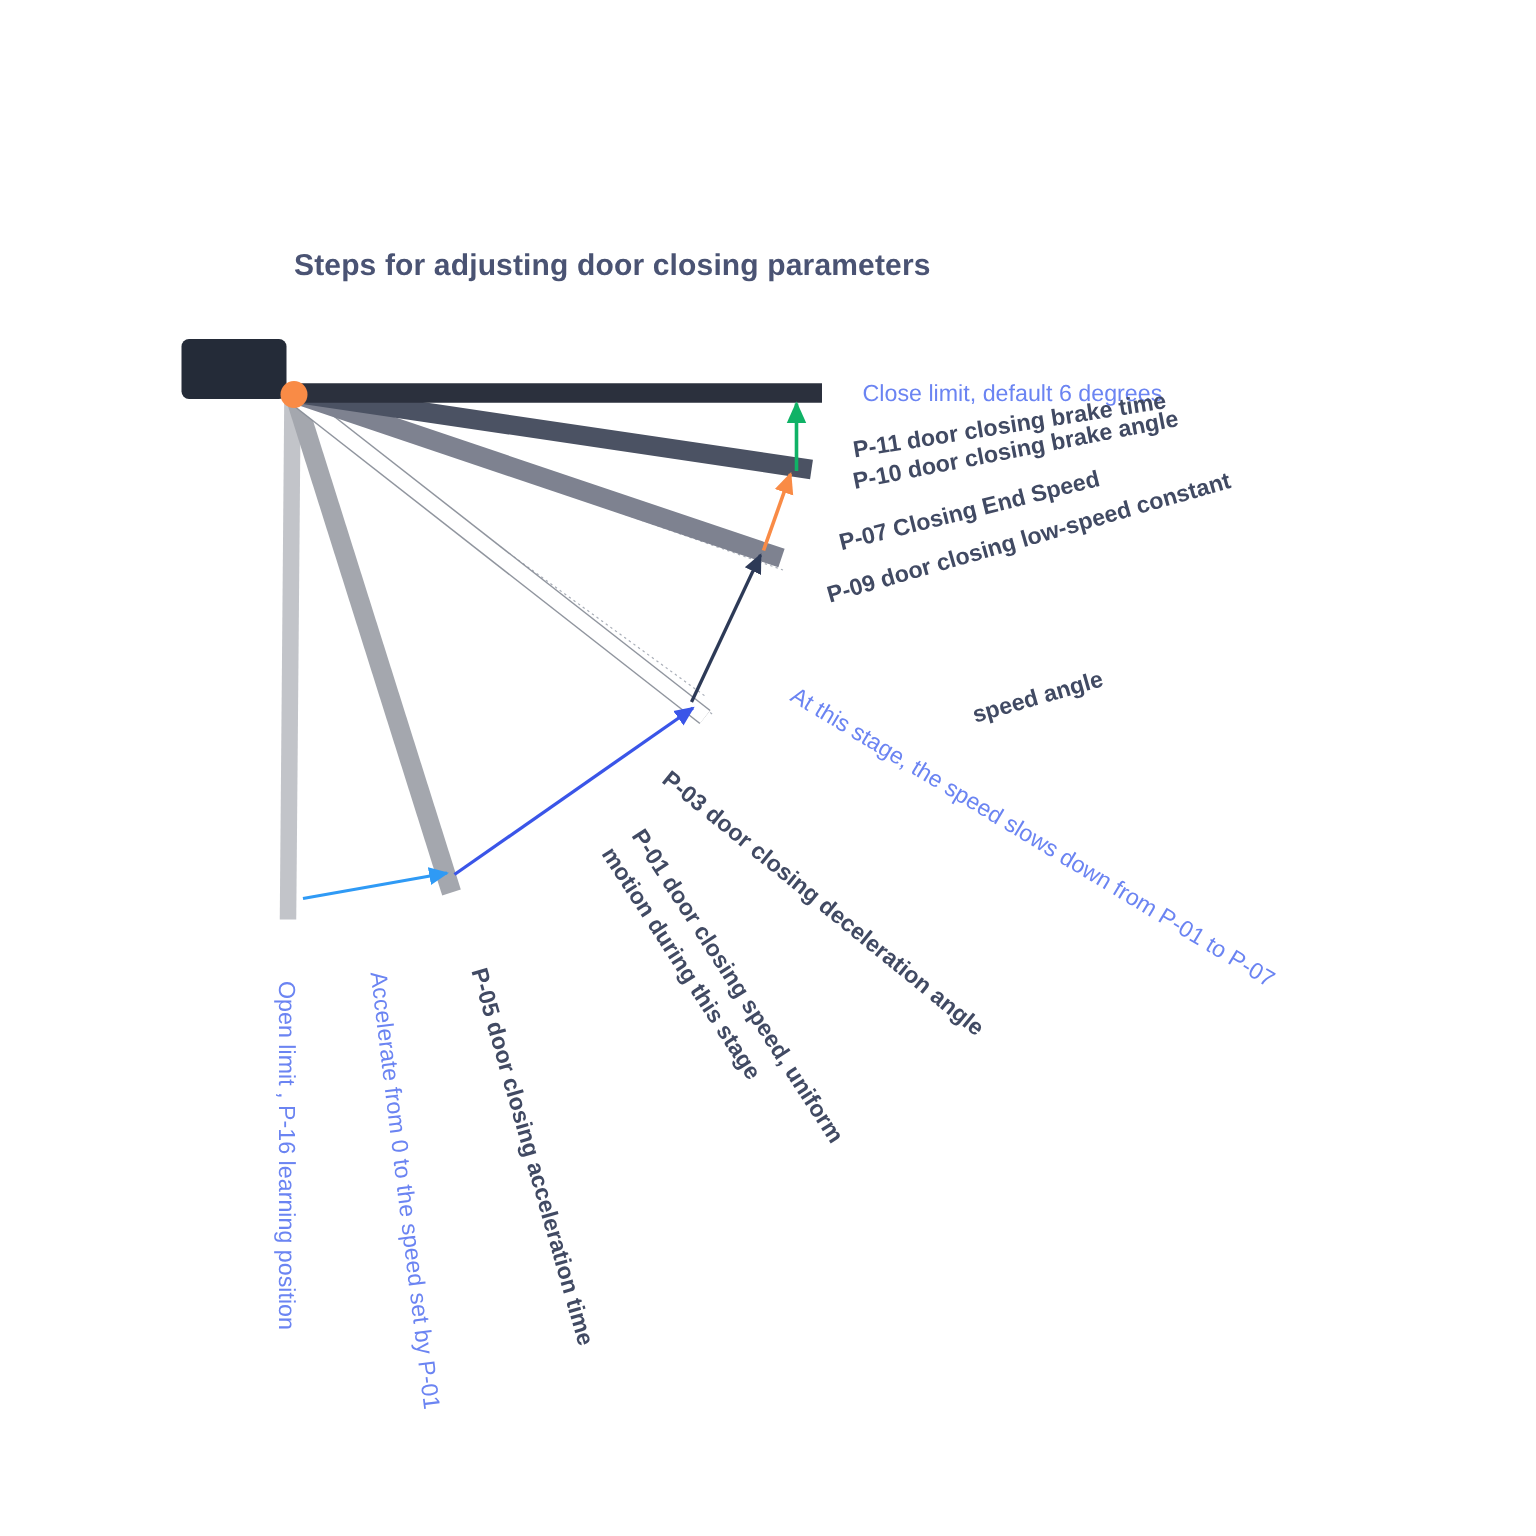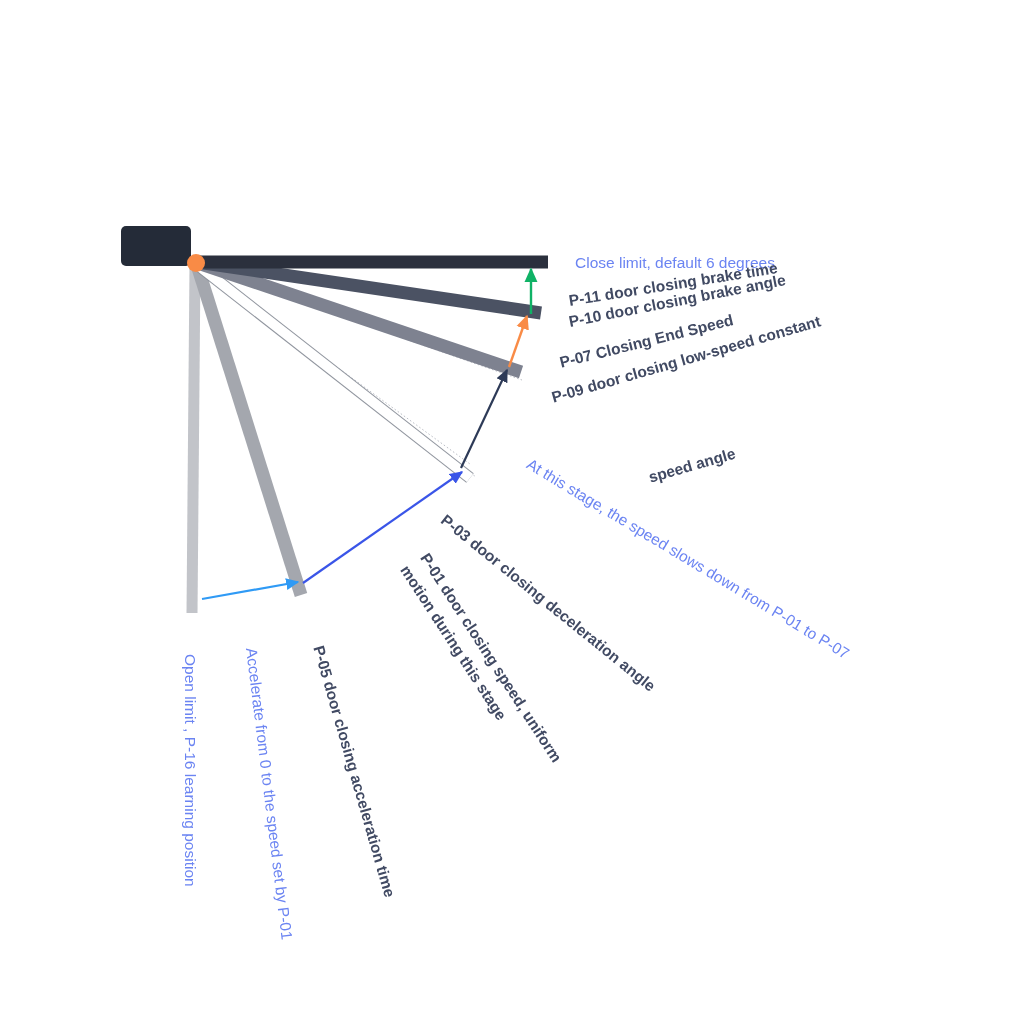--- a/index.html
+++ b/index.html
@@ -31,20 +31,21 @@
   .lbl.blue{
     color:#6b84f2;
     font-weight:normal;
   }
 </style>
 </head>
 <body>
 
 <div id="stage">
 
+  <div class="diagram-title">Steps for adjusting door closing parameters</div>
 
   <svg id="svg-layer" viewBox="0 0 1024 1024">
     <defs>
       <marker id="ah-green" markerWidth="7" markerHeight="7" refX="5.4" refY="3.1" orient="auto">
         <path d="M0,0.4 L6,3.1 L0,5.8 z" fill="#10b266"></path>
       </marker>
       <marker id="ah-orange" markerWidth="7" markerHeight="7" refX="5.4" refY="3.1" orient="auto">
         <path d="M0,0.4 L6,3.1 L0,5.8 z" fill="#f98b46"></path>
       </marker>
       <marker id="ah-navy" markerWidth="7" markerHeight="7" refX="5.4" refY="3.1" orient="auto">

